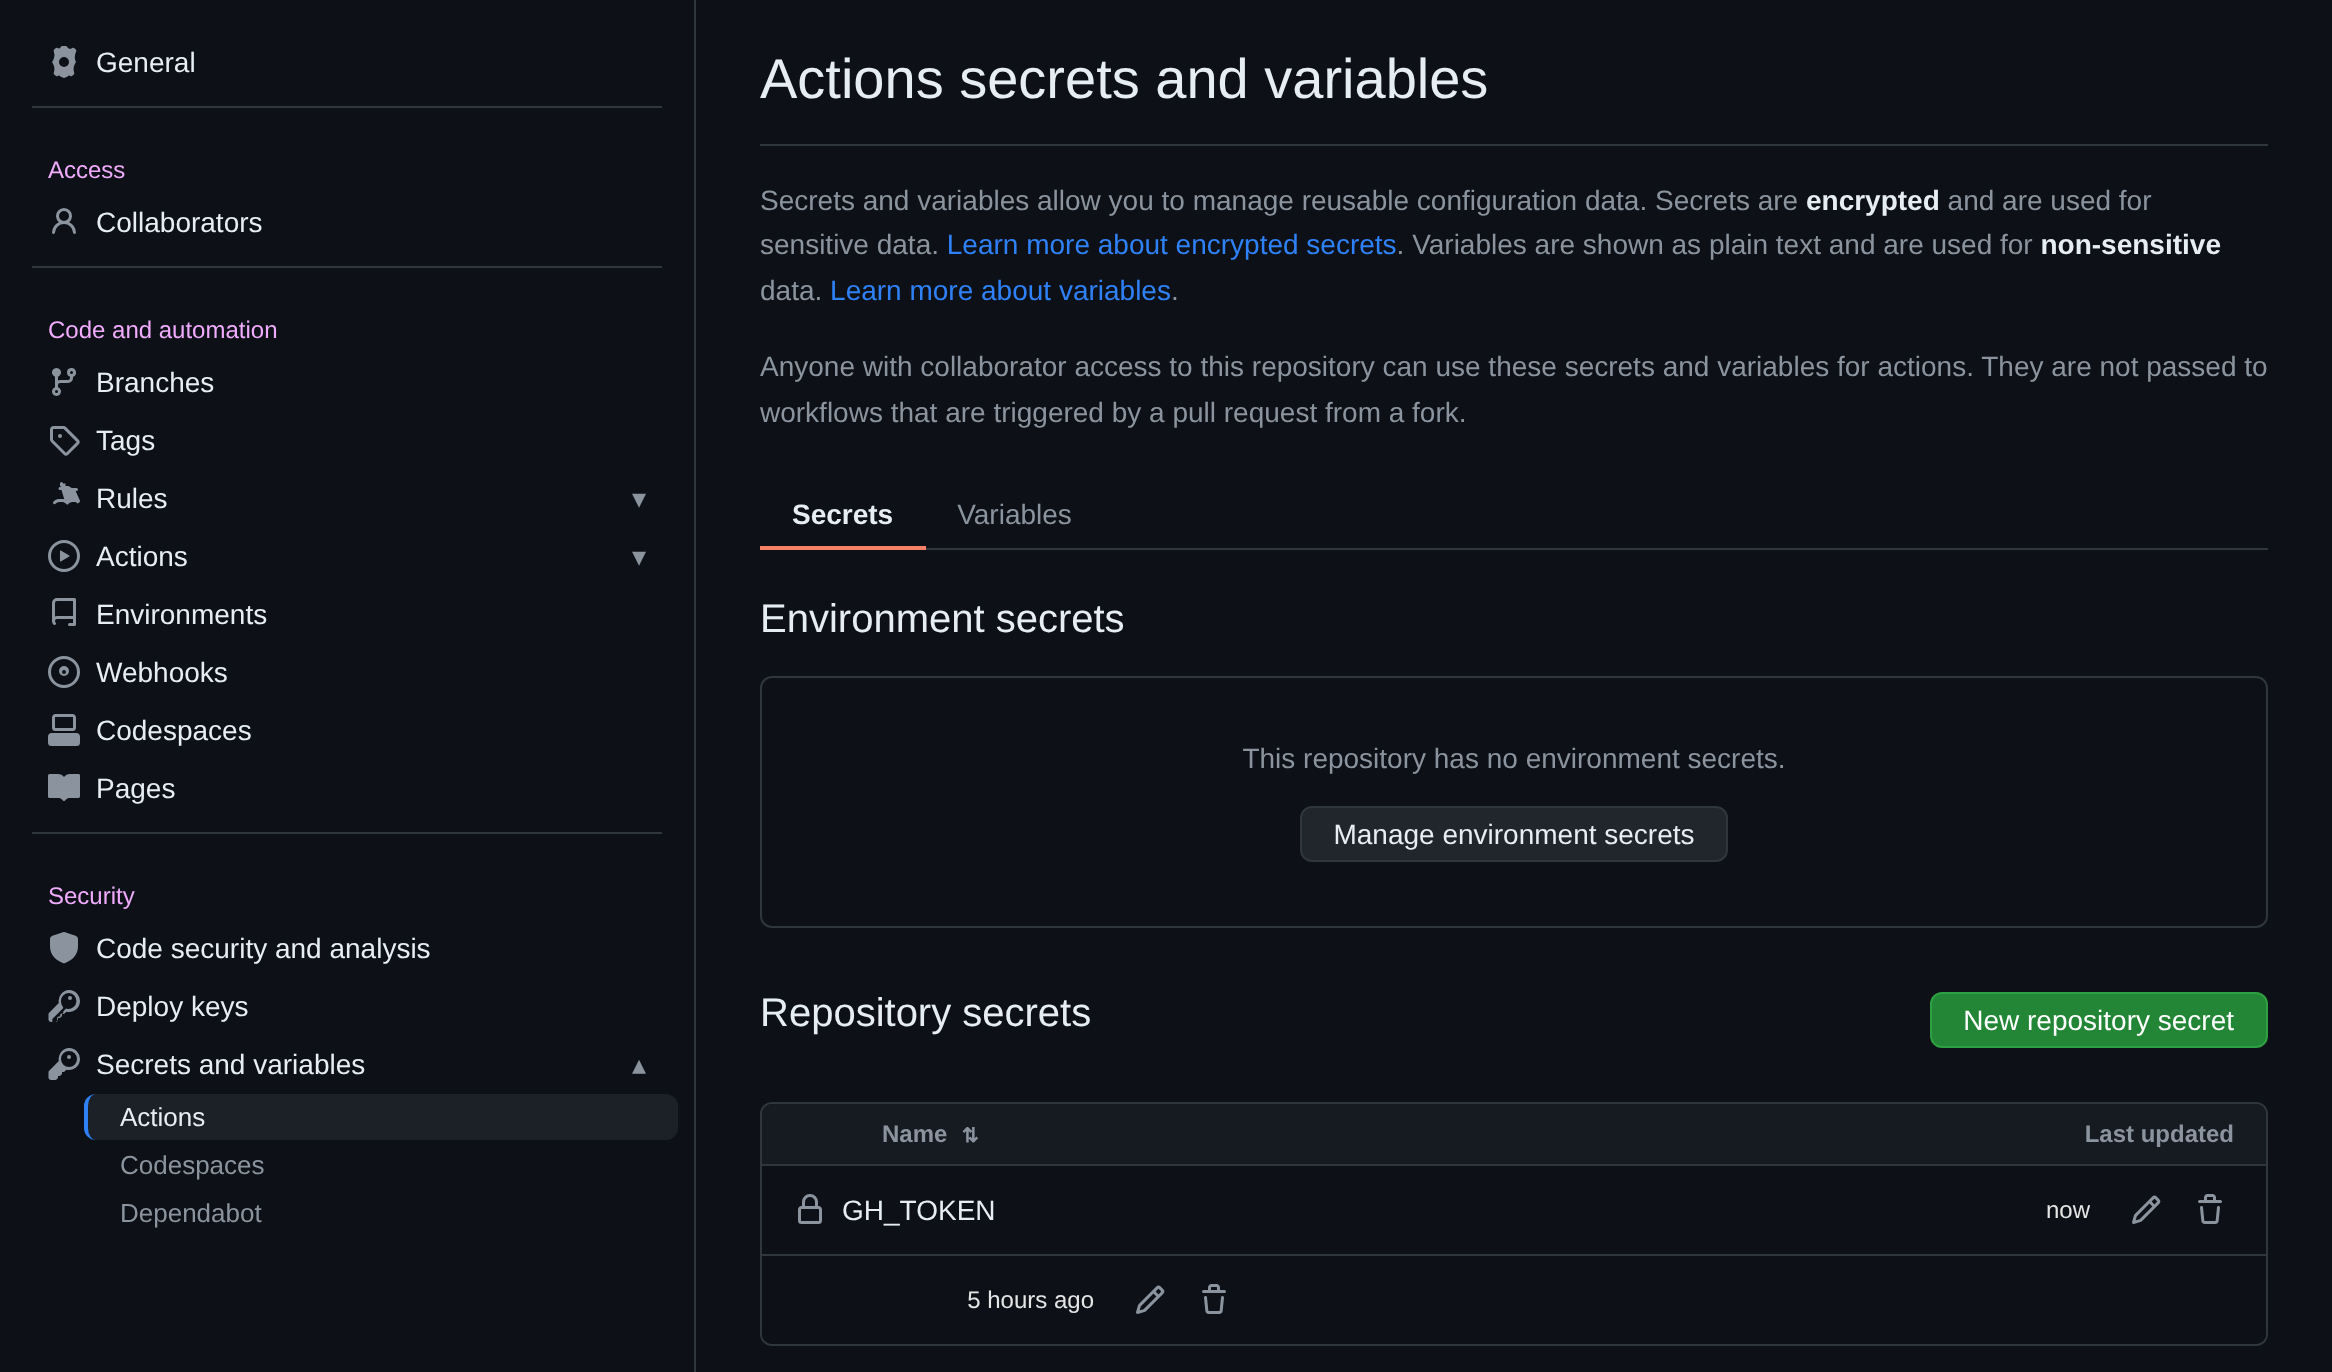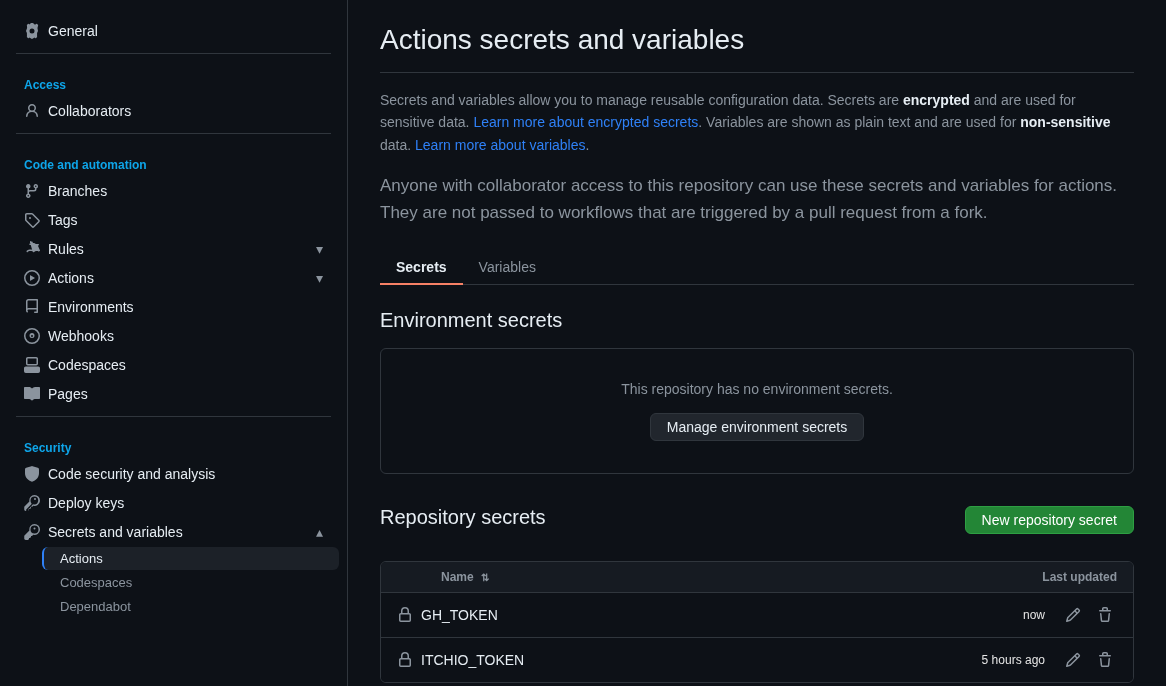--- a/index.html
+++ b/index.html
@@ -45,22 +45,22 @@
       height: 16px;
       display: flex;
       align-items: center;
       justify-content: center;
       color: #8b949e;
       flex-shrink: 0;
     }
     .sidebar-section-label {
       padding: 16px 24px 4px;
       font-size: 12px;
-      font-weight: 700;
-      color: #0ea5e9;
+      font-weight: 400;
+      color: #f0abfc;
       text-transform: none;
     }
     .sidebar-item-chevron {
       margin-left: auto;
       color: #8b949e;
     }
     .sidebar-sub {
       padding-left: 36px;
     }
     .sidebar-sub .sidebar-item {
@@ -101,21 +101,21 @@
     }
     .description a {
       color: #2f81f7;
       text-decoration: none;
     }
     .description strong {
       color: #e6edf3;
     }
     .notice {
       color: #8b949e;
-      font-size: 17px;
+      font-size: 14px;
       line-height: 1.6;
       margin-bottom: 24px;
     }
     
     .tabs {
       display: flex;
       border-bottom: 1px solid #30363d;
       margin-bottom: 24px;
     }
     .tab {
@@ -460,28 +460,20 @@
         </button>
         <button class="icon-btn" title="Delete">
           <svg width="16" height="16" viewBox="0 0 16 16" fill="currentColor">
             <path d="M11 1.75V3h2.25a.75.75 0 0 1 0 1.5H2.75a.75.75 0 0 1 0-1.5H5V1.75C5 .784 5.784 0 6.75 0h2.5C10.216 0 11 .784 11 1.75ZM4.496 6.675l.66 6.6a.25.25 0 0 0 .249.225h5.19a.25.25 0 0 0 .249-.225l.66-6.6a.75.75 0 0 1 1.492.149l-.66 6.6A1.748 1.748 0 0 1 10.595 15h-5.19a1.75 1.75 0 0 1-1.741-1.575l-.66-6.6a.75.75 0 1 1 1.492-.15ZM6.5 1.75V3h3V1.75a.25.25 0 0 0-.25-.25h-2.5a.25.25 0 0 0-.25.25Z"></path>
           </svg>
         </button>
       </div>
     </div>
 
     <div class="secrets-row">
-      <div class="secret-name">
-        <span class="secret-icon">
-          <svg width="16" height="16" viewBox="0 0 16 16" fill="#8b949e">
-            <path d="M4 4a4 4 0 0 1 8 0v2h.25c.966 0 1.75.784 1.75 1.75v5.5A1.75 1.75 0 0 1 12.25 15h-8.5A1.75 1.75 0 0 1 2 13.25v-5.5C2 6.784 2.784 6 3.75 6H4Zm8.25 3.5h-8.5a.25.25 0 0 0-.25.25v5.5c0 .138.112.25.25.25h8.5a.25.25 0 0 0 .25-.25v-5.5a.25.25 0 0 0-.25-.25ZM10.5 6V4a2.5 2.5 0 1 0-5 0v2Z"></path>
-          </svg>
-        </span>
-        <span>ITCHIO_TOKEN</span>
-      </div>
       <div class="secret-updated">5 hours ago</div>
       <div class="secret-actions">
         <button class="icon-btn" title="Edit">
           <svg width="16" height="16" viewBox="0 0 16 16" fill="currentColor">
             <path d="M11.013 1.427a1.75 1.75 0 0 1 2.474 0l1.086 1.086a1.75 1.75 0 0 1 0 2.474l-8.61 8.61c-.21.21-.47.364-.756.445l-3.251.93a.75.75 0 0 1-.927-.928l.929-3.25c.081-.286.235-.547.445-.758l8.61-8.61Zm1.414 1.06a.25.25 0 0 0-.354 0L10.811 3.75l1.439 1.44 1.263-1.263a.25.25 0 0 0 0-.354l-1.086-1.086ZM11.189 6.25 9.75 4.81l-6.286 6.287a.25.25 0 0 0-.064.108l-.558 1.953 1.953-.558a.249.249 0 0 0 .108-.064l6.286-6.286z"></path>
           </svg>
         </button>
         <button class="icon-btn" title="Delete">
           <svg width="16" height="16" viewBox="0 0 16 16" fill="currentColor">
             <path d="M11 1.75V3h2.25a.75.75 0 0 1 0 1.5H2.75a.75.75 0 0 1 0-1.5H5V1.75C5 .784 5.784 0 6.75 0h2.5C10.216 0 11 .784 11 1.75ZM4.496 6.675l.66 6.6a.25.25 0 0 0 .249.225h5.19a.25.25 0 0 0 .249-.225l.66-6.6a.75.75 0 0 1 1.492.149l-.66 6.6A1.748 1.748 0 0 1 10.595 15h-5.19a1.75 1.75 0 0 1-1.741-1.575l-.66-6.6a.75.75 0 1 1 1.492-.15ZM6.5 1.75V3h3V1.75a.25.25 0 0 0-.25-.25h-2.5a.25.25 0 0 0-.25.25Z"></path>

